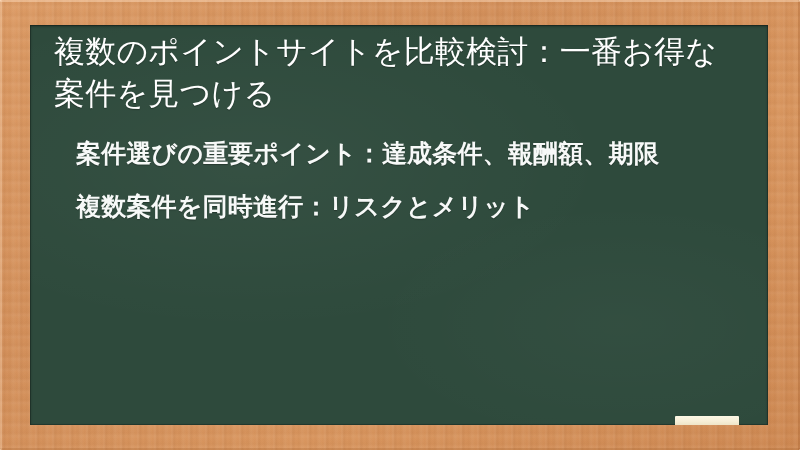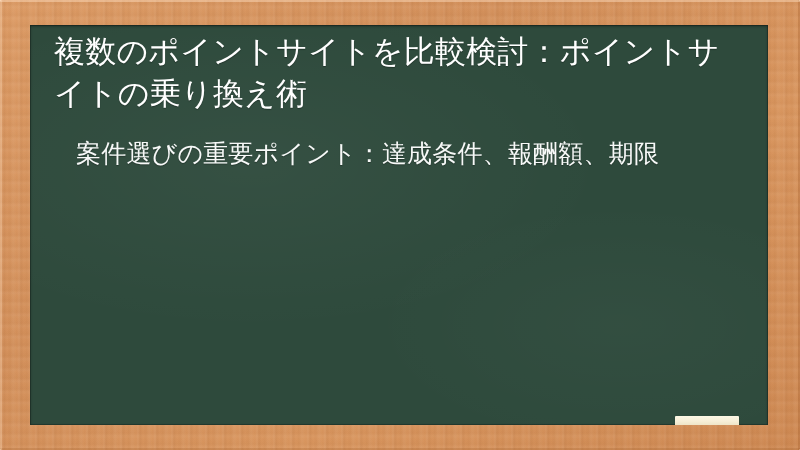--- a/index.html
+++ b/index.html
@@ -109,21 +109,21 @@
   
   .items {
     list-style: none;
     margin: 22px 0 0 0;
     padding: 0 0 0 22px;
   }
   .item {
     color: #f7f9f8;
     font-size: 25px;
     line-height: 1.42;
-    font-weight: 400;
+    font-weight: 700;
     letter-spacing: 0.2px;
     margin: 0 0 17px 0;
     width: 672px;
     text-shadow: 0 1px 1px rgba(0,0,0,0.28);
   }
   .item:last-child { margin-bottom: 0; }
 
   
   .chalk {
     position: absolute;
@@ -141,24 +141,25 @@
 
 <div class="slide">
 
   <div class="frame"></div>
   <div class="frame-hilite"></div>
   <div class="miter"></div>
 
   <div class="board">
     <div class="board-inner">
 
-      <h1 class="title">複数のポイントサイトを比較検討：ポイントサイトの乗り換え術</h1>
+      <h1 class="title">複数のポイントサイトを比較検討：一番お得な案件を見つける</h1>
 
       <ul class="items">
         <li class="item">案件選びの重要ポイント：達成条件、報酬額、期限</li>
+        <li class="item">複数案件を同時進行：リスクとメリット</li>
       </ul>
 
     </div>
 
     <div class="chalk"></div>
   </div>
 
 </div>
 
 </body></html>

